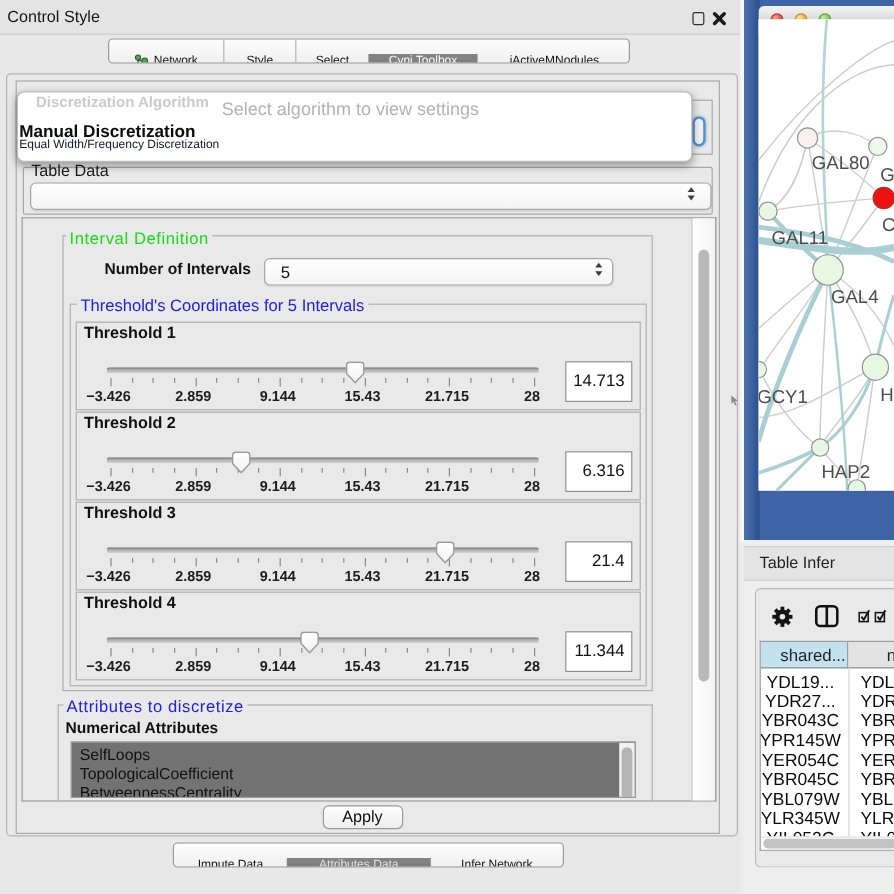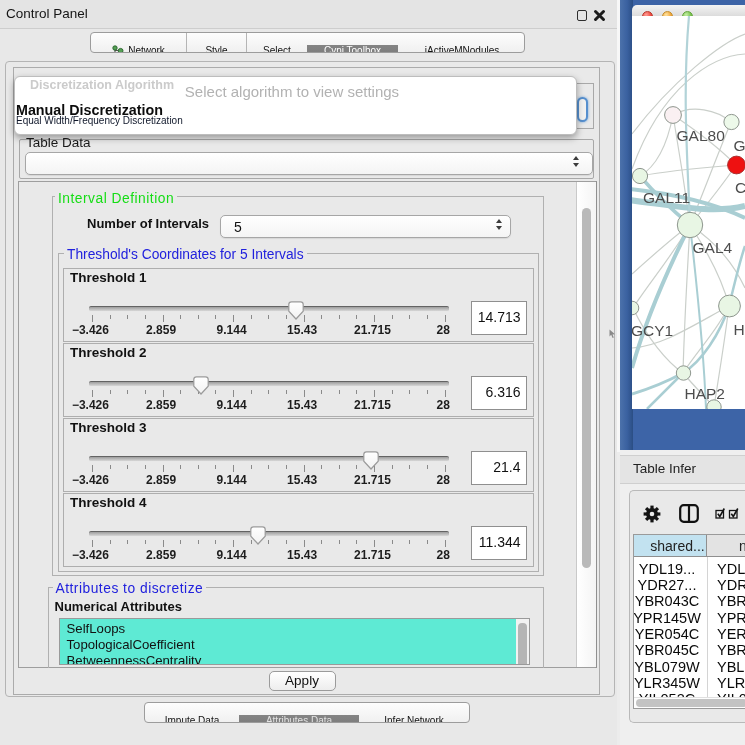--- a/index.html
+++ b/index.html
@@ -21,21 +21,21 @@
 .valbox{position:absolute;left:407px;top:32.5px;width:55.5px;height:33.5px;background:#fff;border:1.5px solid #8f8f8f;box-sizing:border-box;font-size:14px;color:#111;text-align:right;line-height:30.5px;padding-right:5px;}
 .rowtxt{height:16.35px;line-height:16.35px;font-size:14.5px;color:#0a0a0a;}
 </style>
 </head>
 <body>
 <div id="root">
 
 <div class="abs" style="left:0;top:0;width:617px;height:745px;background:#e8e8e8;"></div>
 
 <div class="abs" style="left:0;top:0;width:617px;height:28px;background:#e4e4e4;border-bottom:1px solid #cdcdcd;"></div>
-<div class="abs" style="left:6px;top:6px;font-size:13.5px;color:#151515;">Control Panel</div>
+<div class="abs" style="left:6px;top:6px;font-size:13.5px;color:#151515;">Control Style</div>
 <div class="abs" style="left:577px;top:10px;width:8px;height:9px;border:1.6px solid #2e2e2e;border-radius:2px;"></div>
 <svg class="abs" style="left:593px;top:9px;" width="13" height="13" viewBox="0 0 13 13">
       <path d="M2.5 2.5 L10.5 10.5 M10.5 2.5 L2.5 10.5" stroke="#1b1b1b" stroke-width="3" stroke-linecap="round"></path>
     </svg>
 
 <div class="abs" style="left:90px;top:32px;width:435px;height:21px;background:linear-gradient(#fdfdfd,#f0f0f0);border:1px solid #9c9c9c;border-radius:4px;box-sizing:border-box;overflow:hidden;">
   <div class="seg" style="left:0;width:95px;">
     <svg width="12" height="14" viewBox="0 0 12 14" style="margin-right:4px;">
           <path d="M3 3 L3 11 M3 5.5 L8 5.5 M3 10.5 L8 10.5" stroke="#555" stroke-width="1.2" fill="none"></path>
           <circle cx="3" cy="3" r="2.2" fill="#55a055" stroke="#27622a" stroke-width="0.9"></circle>
@@ -246,21 +246,21 @@
           </linearGradient>
         </defs>
     <path d="M3.5 0.8 L12.5 0.8 Q15.2 0.8 15.2 3.5 L15.2 10.2 L8 18 L0.8 10.2 L0.8 3.5 Q0.8 0.8 3.5 0.8 Z" fill="url(#thg492)" stroke="#9a9a9a" stroke-width="1.2"></path>
   </svg>
   <div class="valbox">11.344</div>
 </div>
 
 <div class="abs" style="left:48px;top:587px;width:494px;height:80px;border:1px solid #b0b0b0;border-bottom:none;"></div>
 <div class="abs gtitle" style="left:52.5px;top:581.5px;color:#2121dd;letter-spacing:0.5px;">Attributes to discretize</div>
 <div class="abs" style="left:54.5px;top:599px;font-size:13px;font-weight:bold;color:#111;">Numerical Attributes</div>
-<div class="abs" style="left:59px;top:618px;width:471px;height:47px;background:#5eead4;border:1px solid #9a9a9a;box-sizing:border-box;overflow:hidden;">
+<div class="abs" style="left:59px;top:618px;width:471px;height:47px;background:#737373;border:1px solid #9a9a9a;box-sizing:border-box;overflow:hidden;">
   <div style="position:absolute;left:6.5px;top:1.5px;font-size:13.2px;color:#111;line-height:16.1px;">SelfLoops<br>TopologicalCoefficient<br>BetweennessCentrality</div>
   <div style="position:absolute;right:0;top:0;width:13px;height:47px;background:#f2f2f2;"></div>
   <div style="position:absolute;right:2.5px;top:3.5px;width:8.2px;height:44px;background:#b5b5b5;border-radius:4px;"></div>
 </div>
 
 <div class="abs" style="left:268.5px;top:671px;width:67px;height:19.5px;background:linear-gradient(#ffffff,#ededed);border:1px solid #9b9b9b;border-radius:5px;box-sizing:border-box;text-align:center;font-size:13.5px;color:#111;line-height:18px;">Apply</div>
 
 <div class="abs" style="left:144px;top:702px;width:326px;height:21px;background:linear-gradient(#fdfdfd,#f0f0f0);border:1px solid #9c9c9c;border-radius:4px;box-sizing:border-box;overflow:hidden;">
   <div class="seg" style="left:0;width:94px;">Impute Data</div>
   <div class="seg segdark" style="left:94px;width:120px;color:#e3e3e3;">Attributes Data</div>

